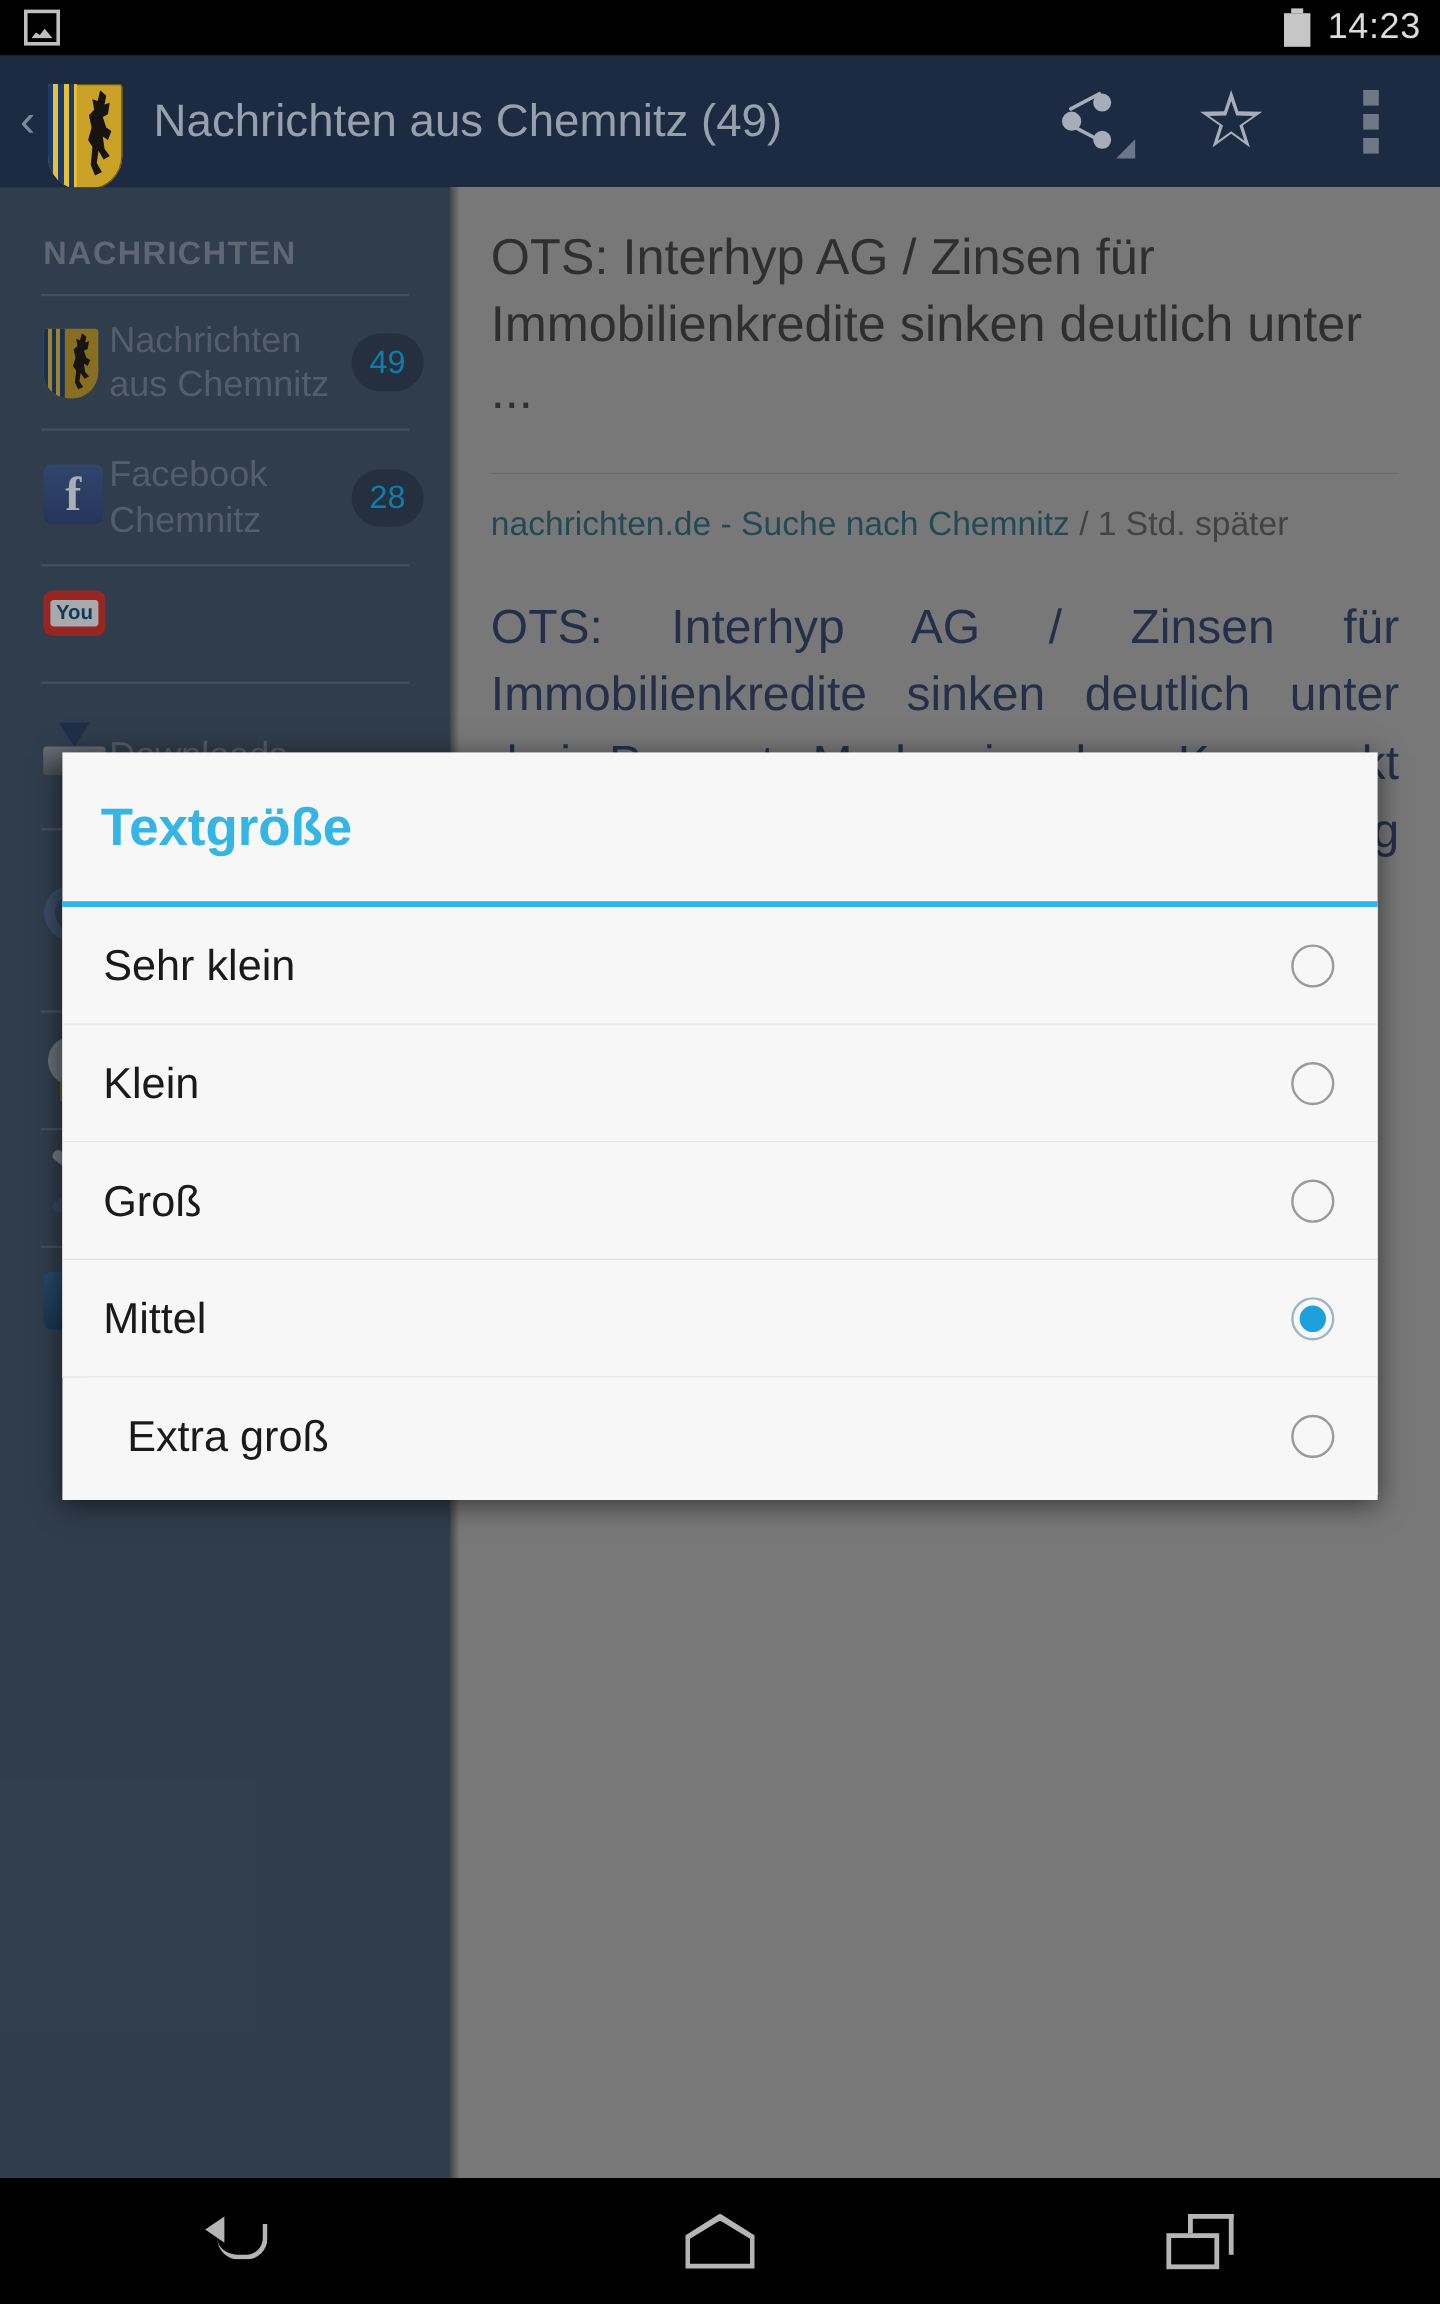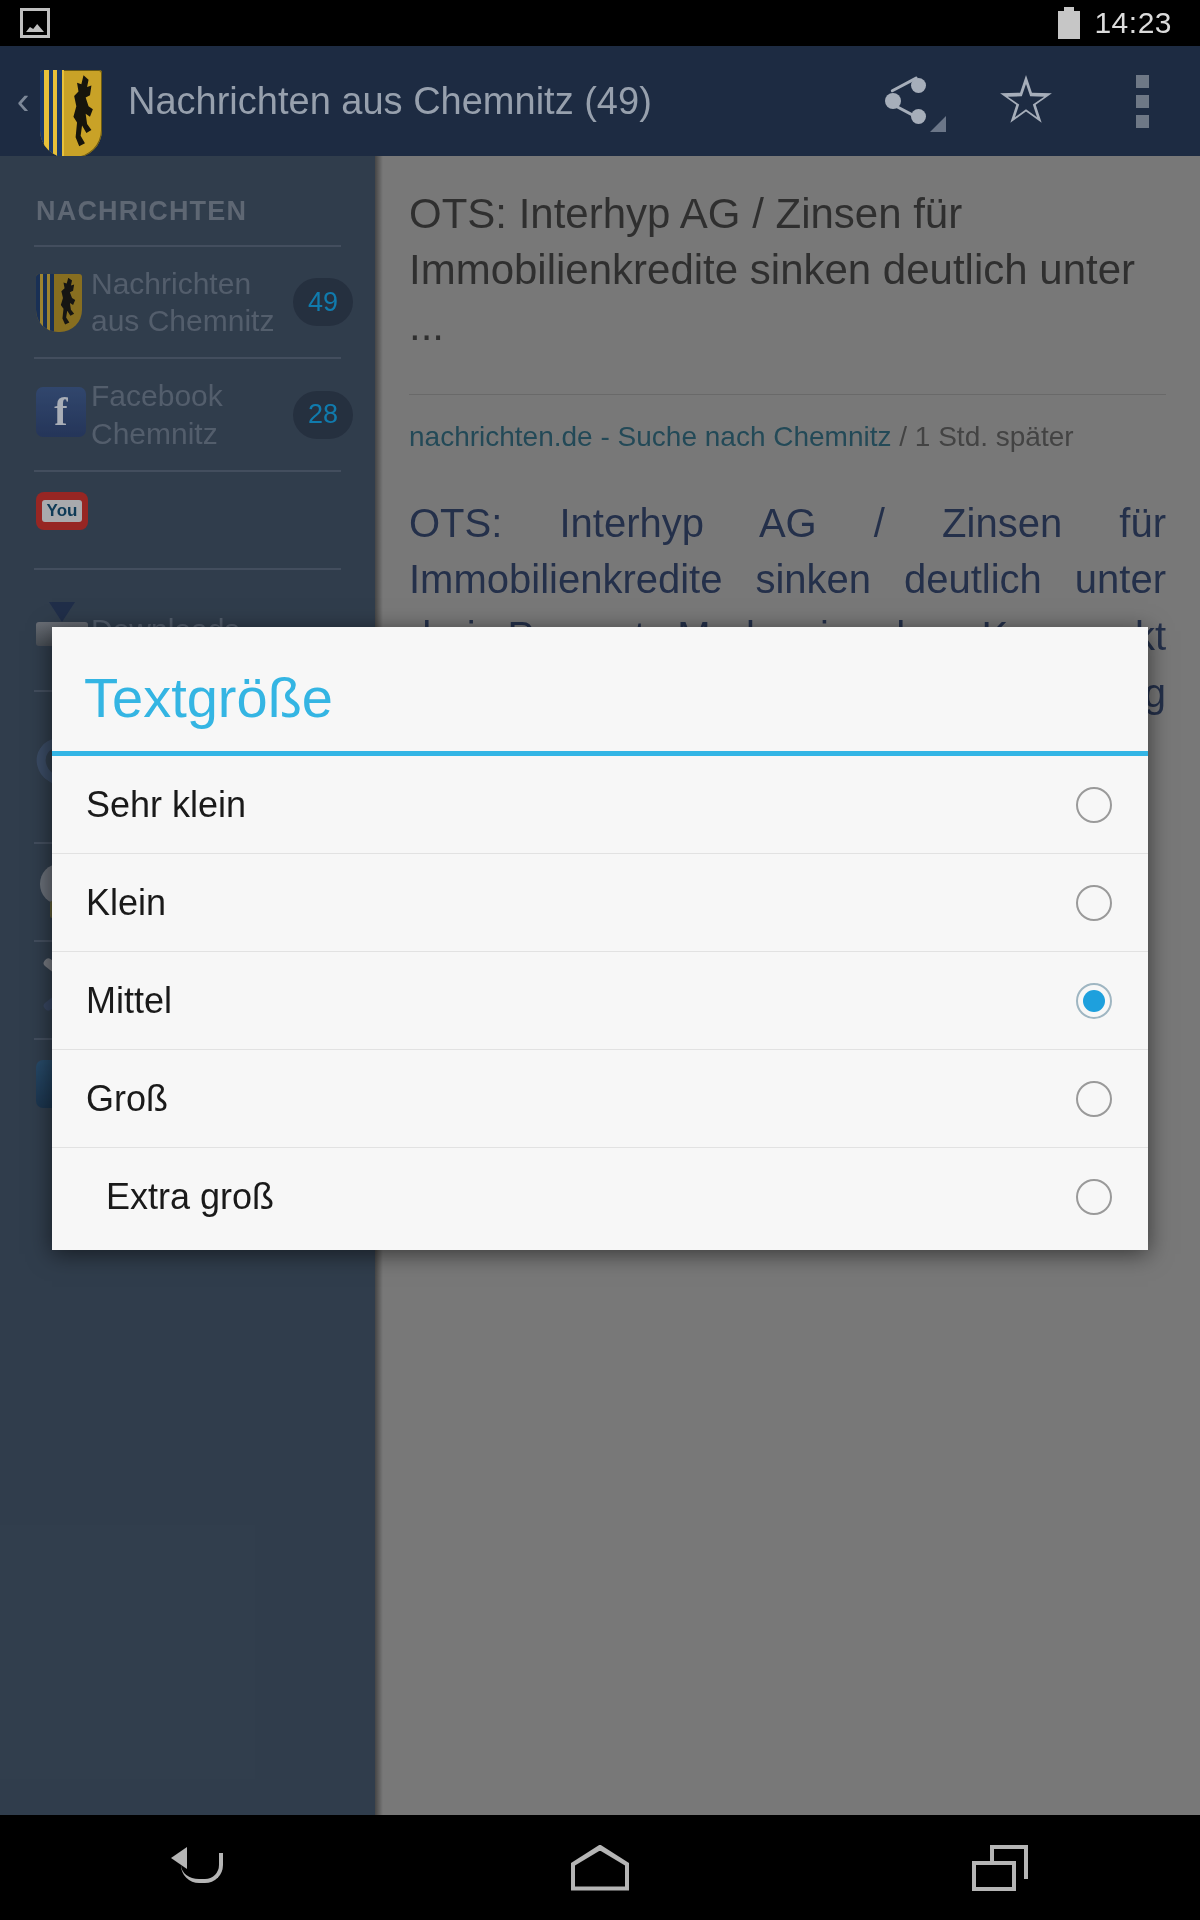--- a/index.html
+++ b/index.html
@@ -20,21 +20,21 @@
   #status-left{ position:absolute; left:20px; top:8px; }
   .shot-icon{
     width:30px;height:30px;border:3px solid #bfbfbf;position:relative;background:#000;
   }
   .shot-icon::after{
     content:""; position:absolute; left:3px; bottom:3px; width:18px; height:9px;
     background:#bfbfbf;
     clip-path:polygon(0 100%,22% 45%,40% 68%,62% 10%,100% 100%);
   }
   #status-right{
-    position:absolute; right:28px; top:0; height:46px;
+    position:absolute; right:16px; top:0; height:46px;
     display:flex; align-items:center; gap:14px;
   }
   .batt{ position:relative; width:22px; height:32px; }
   .batt::before{
     content:""; position:absolute; left:6px; top:0; width:10px; height:4px; background:#c6c6c6;
   }
   .batt::after{
     content:""; position:absolute; left:0; top:4px; width:22px; height:28px; background:#c6c6c6;
   }
   #clock{ font-size:30px; color:#dcdcdc; letter-spacing:0.5px; }
@@ -255,21 +255,21 @@
 
   
   #dialog{
     position:absolute; left:52px; top:627px; width:1096px; height:623px;
     background:#f7f7f7; z-index:10;
     box-shadow:0 4px 22px rgba(0,0,0,.55);
   }
   #dialog-header{ height:124px; position:relative; }
   #dialog-title{
     position:absolute; left:32px; top:38px;
-    font-size:56px; color:#34b5e3; font-weight:normal;
+    font-size:44px; color:#34b5e3; font-weight:bold;
   }
   #dialog-divider{ height:5px; background:#33b5e5; }
   .opt-row{
     height:98px; display:flex; align-items:center; justify-content:space-between;
     padding:0 36px 0 34px; border-bottom:1px solid #e2e2e2;
     background:#f7f7f7;
   }
   .opt-row:last-child{ border-bottom:none;margin-left:20px; }
   .opt-label{ font-size:36px; color:#1a1a1a; }
   .radio{
@@ -474,26 +474,26 @@
 
   <div class="opt-row">
     <div class="opt-label">Sehr klein</div>
     <div class="radio"></div>
   </div>
   <div class="opt-row">
     <div class="opt-label">Klein</div>
     <div class="radio"></div>
   </div>
   <div class="opt-row">
+    <div class="opt-label">Groß</div>
+    <div class="radio"></div>
+  </div>
+  <div class="opt-row">
     <div class="opt-label">Mittel</div>
     <div class="radio on"></div>
-  </div>
-  <div class="opt-row">
-    <div class="opt-label">Groß</div>
-    <div class="radio"></div>
   </div>
   <div class="opt-row">
     <div class="opt-label">Extra groß</div>
     <div class="radio"></div>
   </div>
 </div>
 
 <div id="nav-bar">
   <div class="nav-btn">
     <div class="nav-back">

